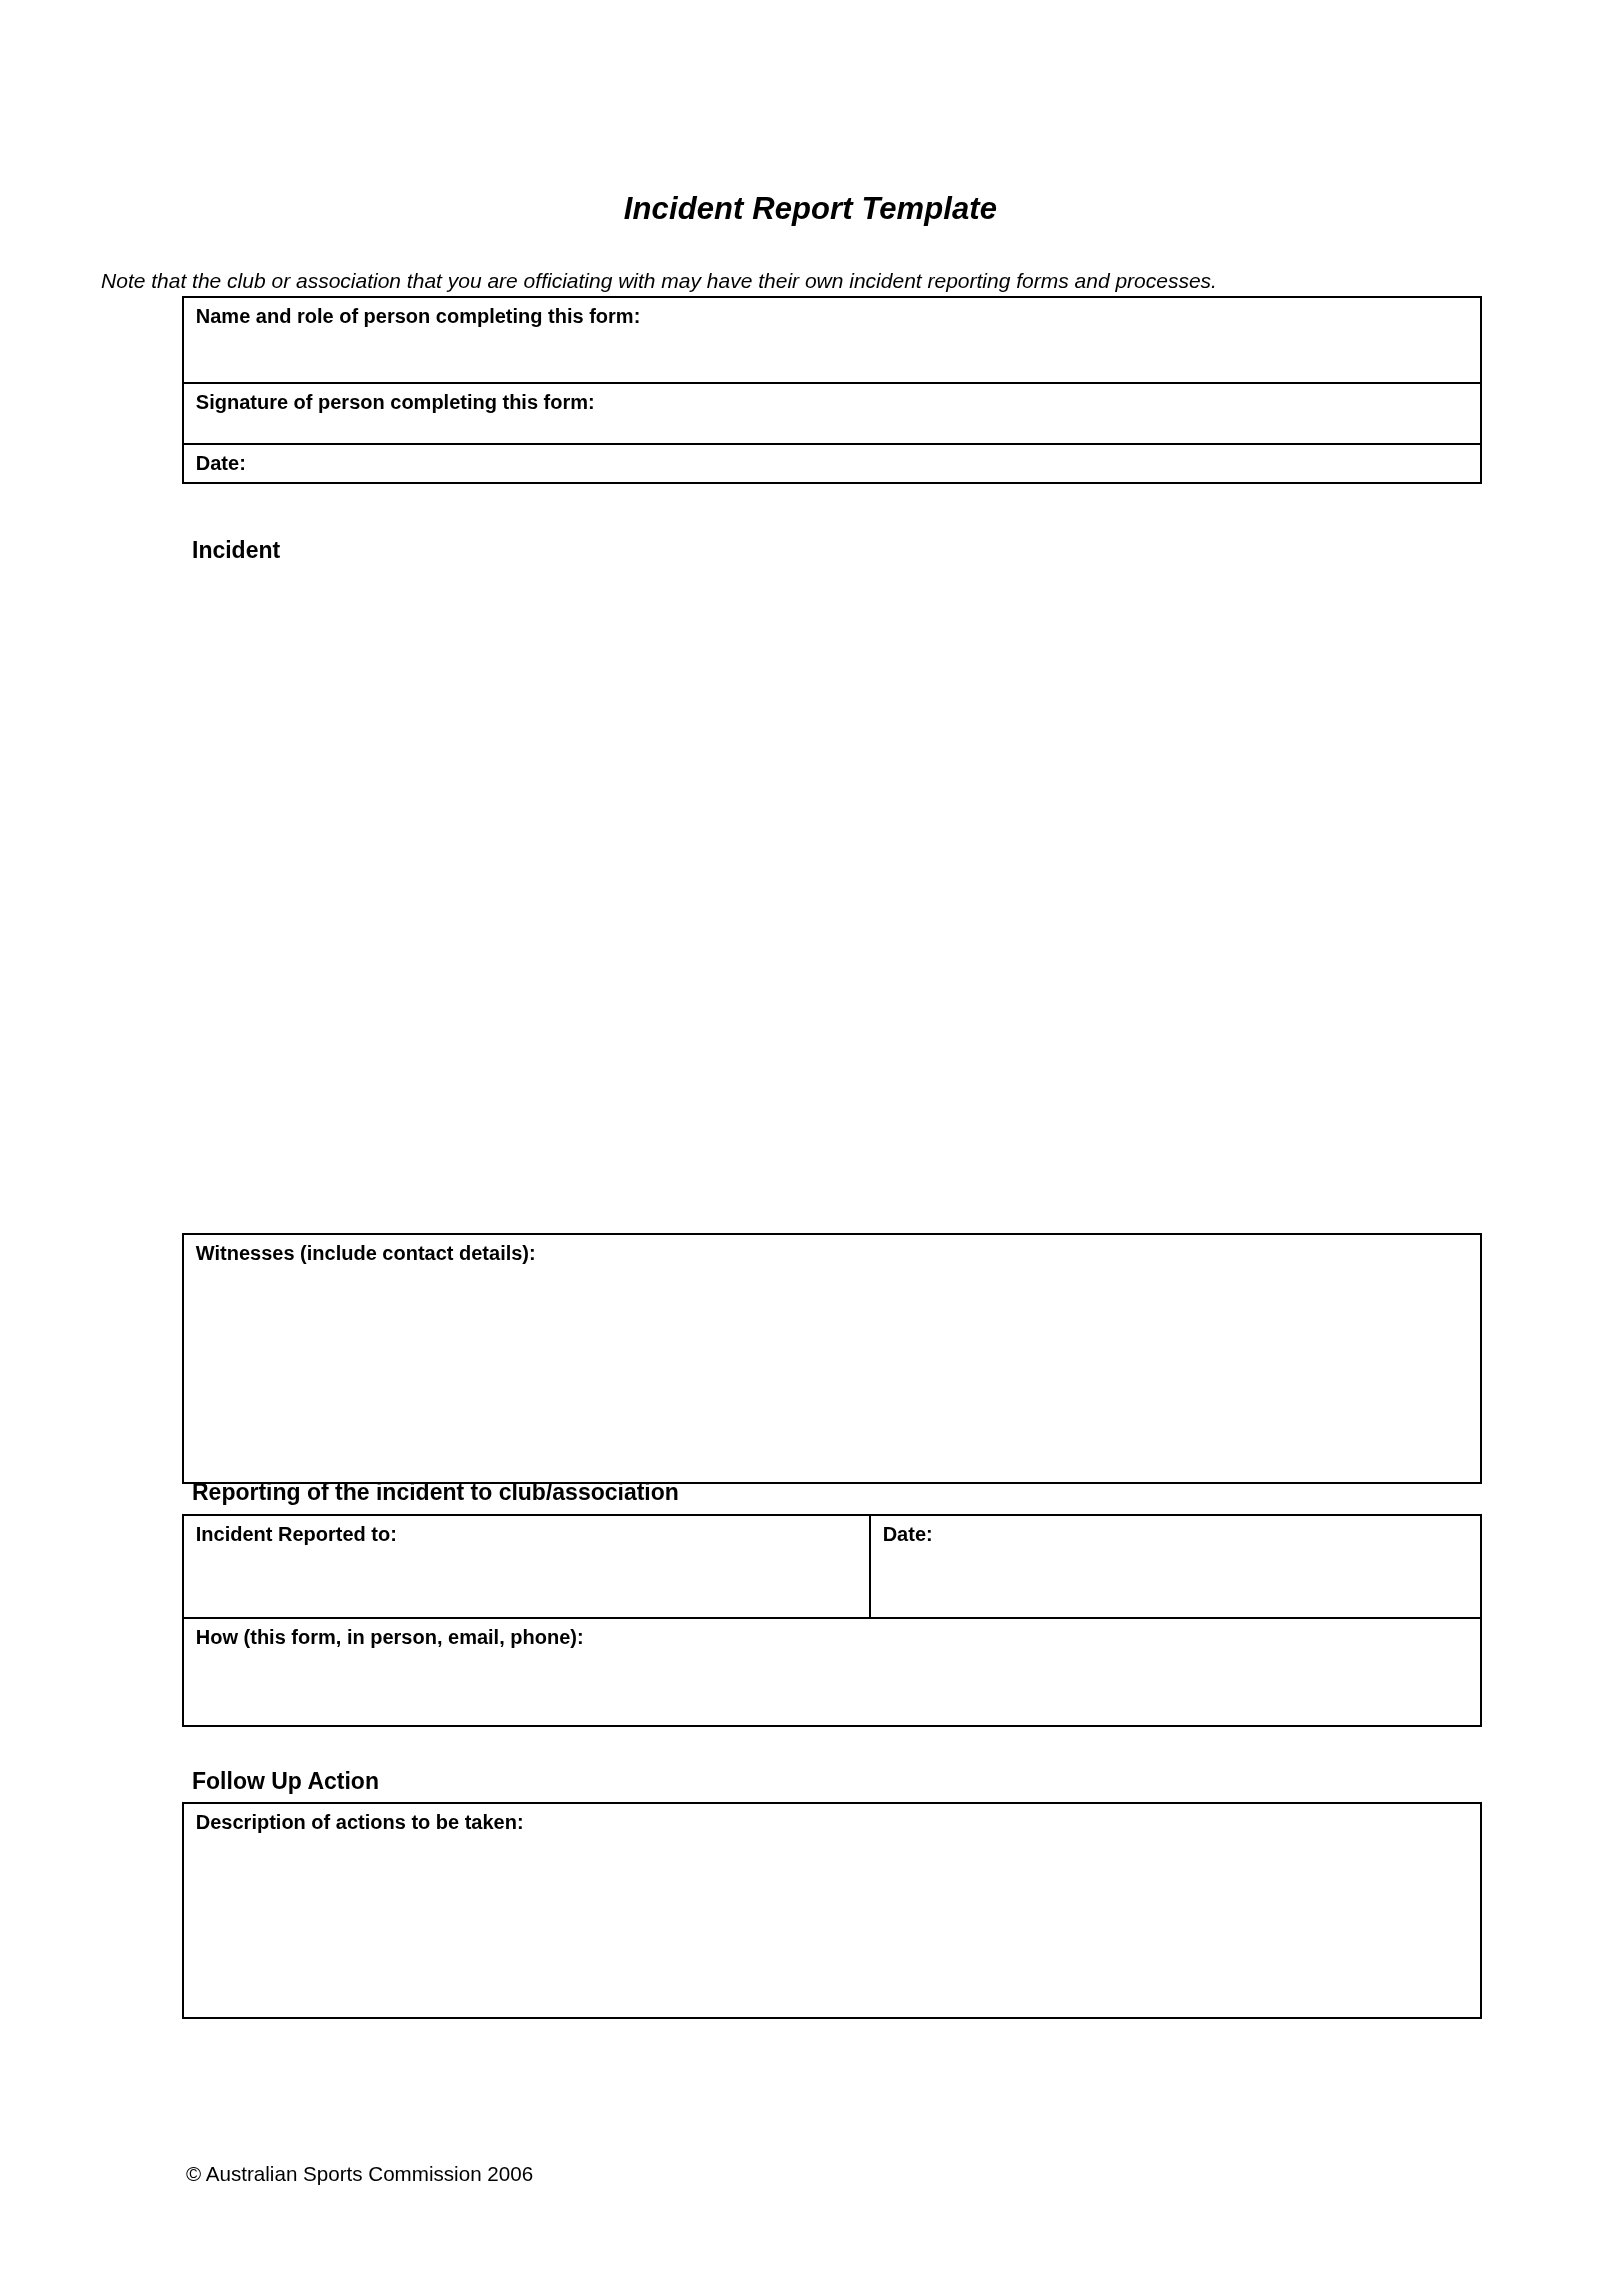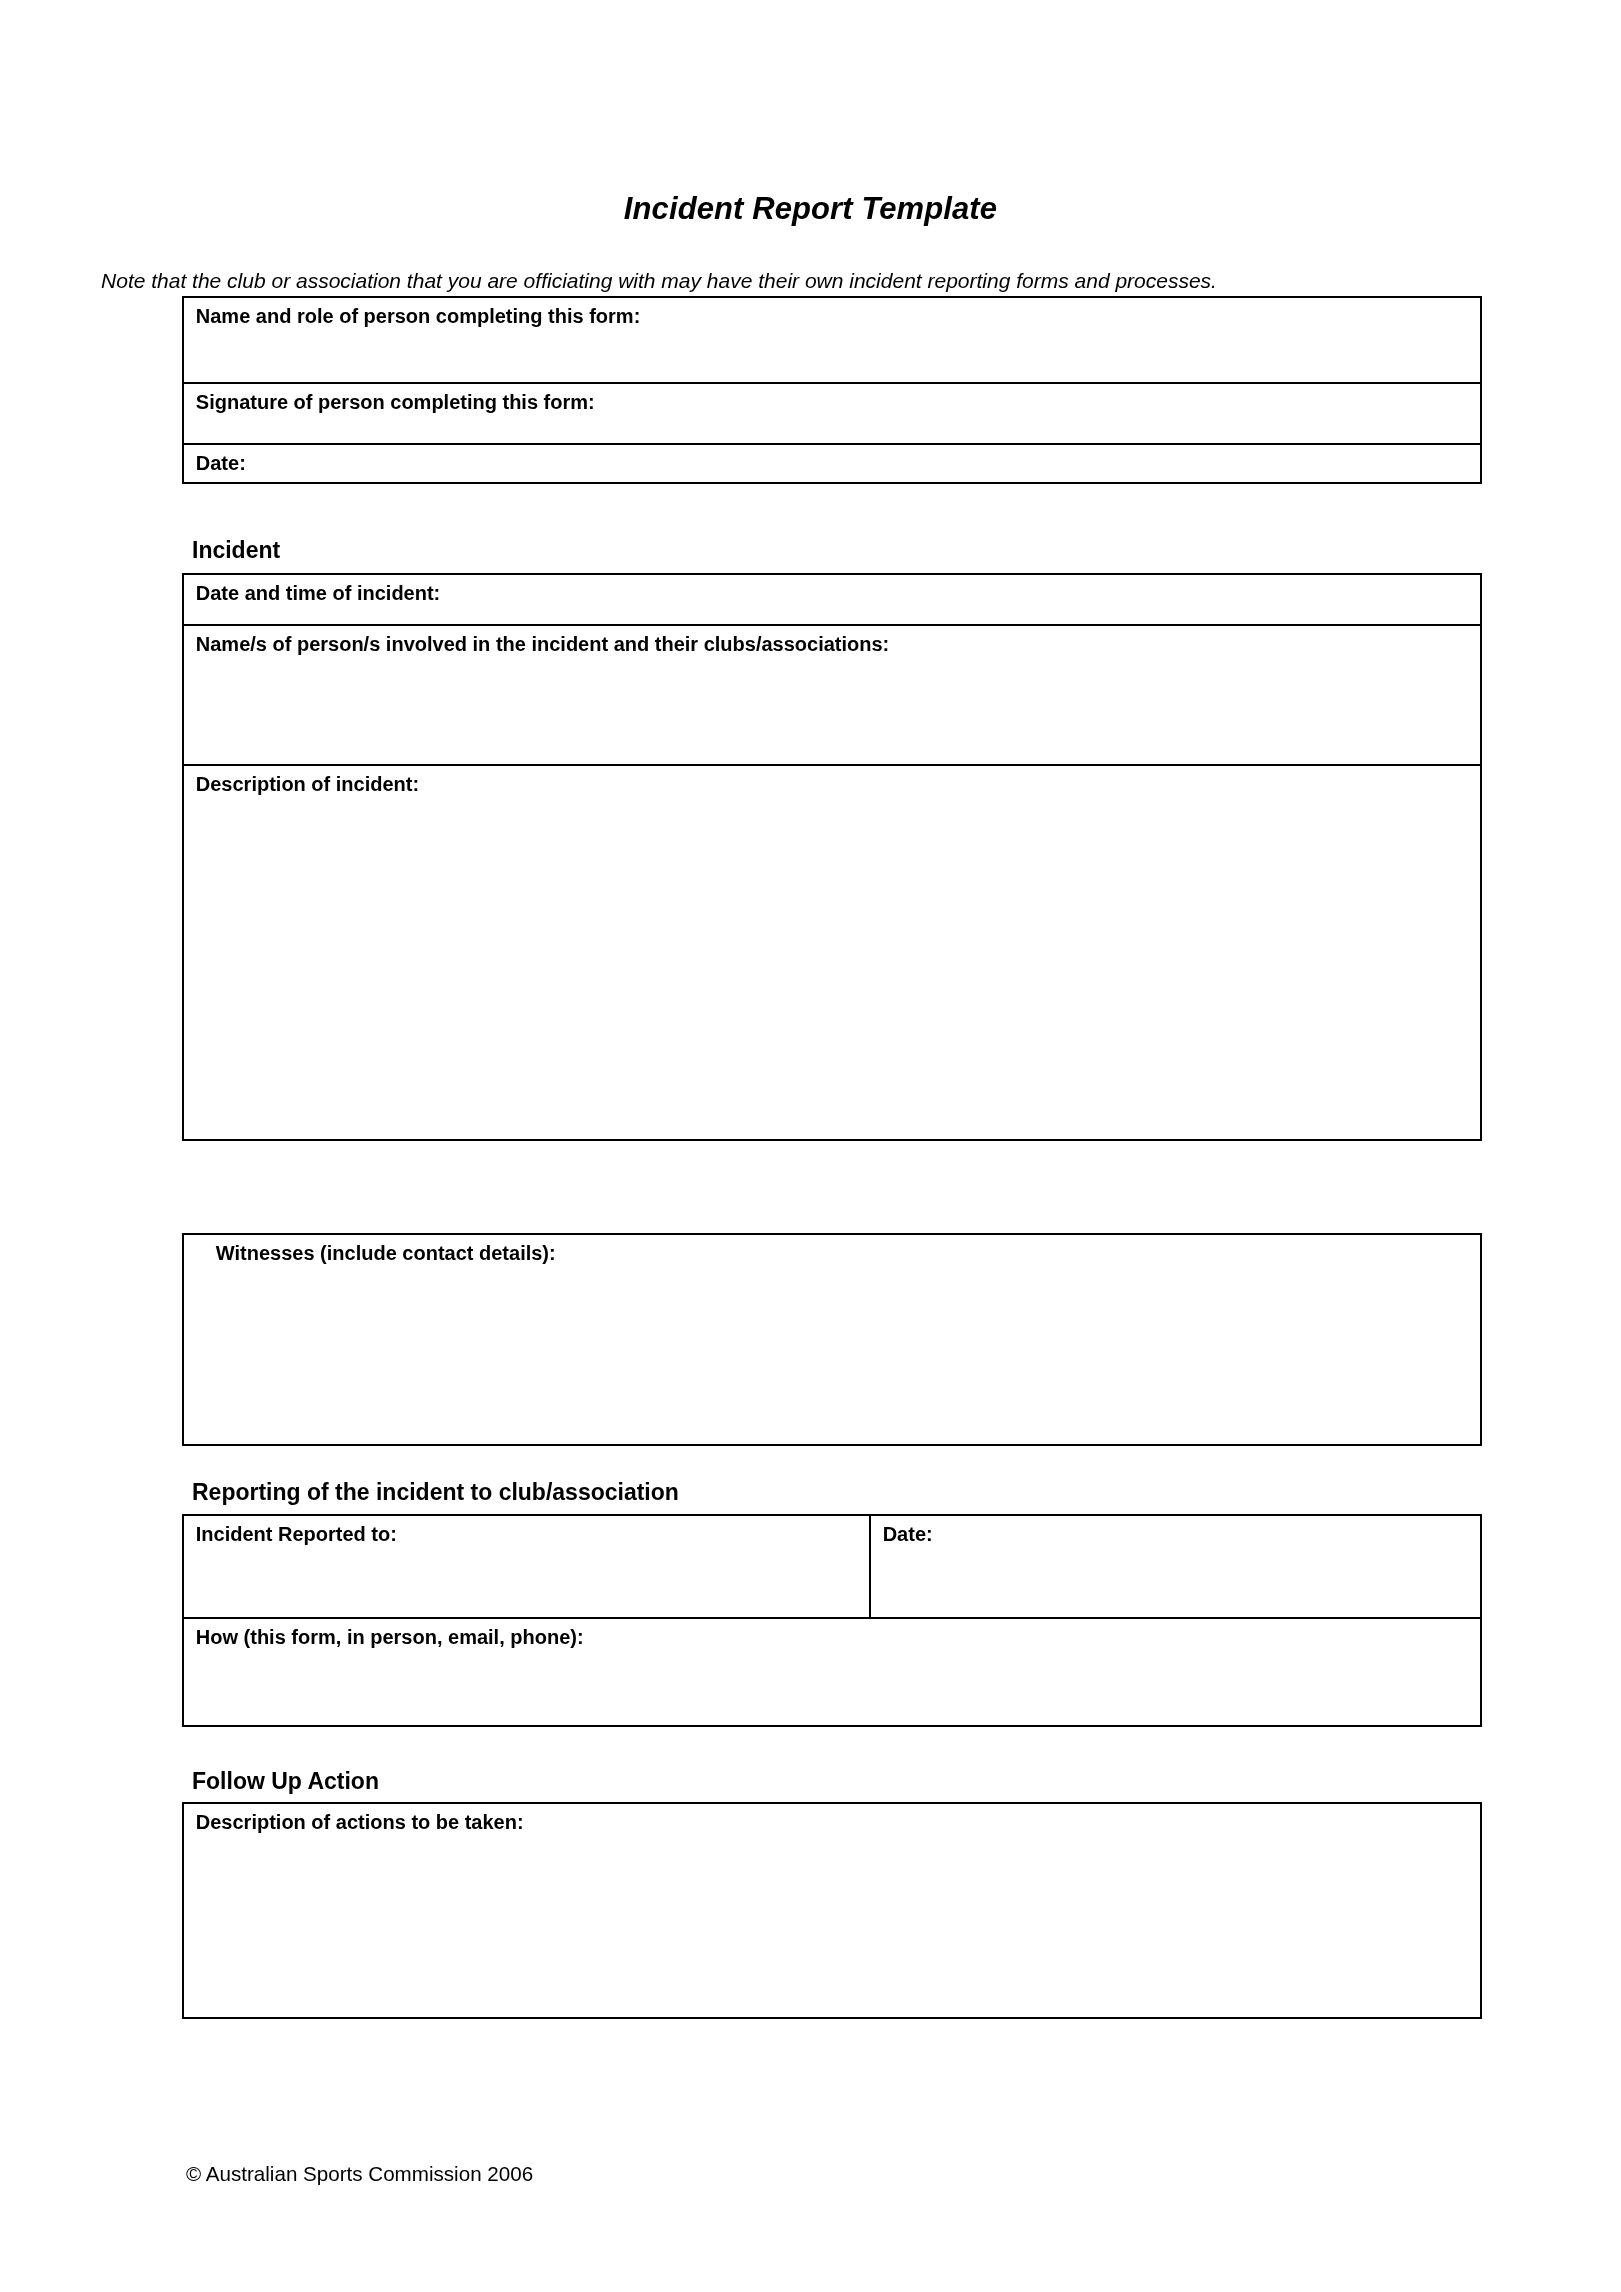--- a/index.html
+++ b/index.html
@@ -121,34 +121,23 @@
     <div class="row" style="height:61px;">
       <div class="cell-label">Signature of person completing this form:</div>
     </div>
     <div class="row" style="height:39px;">
       <div class="cell-label">Date:</div>
     </div>
   </div>
 
   <div class="section-heading" style="top:538px;">Incident</div>
 
-  <div class="tbl" style="top:573px;">
-    <div class="row" style="height:49px;">
-      <div class="cell-label">Date and time of incident:</div>
-    </div>
-    <div class="row" style="height:140px;">
-      <div class="cell-label">Name/s of person/s involved in the incident and their clubs/associations:</div>
-    </div>
-    <div class="row" style="height:375px;">
-      <div class="cell-label">Description of incident:</div>
-    </div>
-  </div>
 
   <div class="tbl" style="top:1233px;">
-    <div class="row" style="height:209px;margin-left:20px;">
+    <div class="row" style="height:247px;">
       <div class="cell-label">Witnesses (include contact details):</div>
     </div>
   </div>
 
   <div class="section-heading" style="top:1480px;">Reporting of the incident to club/association</div>
 
   <div class="tbl" style="top:1514px;">
     <div class="row split-row" style="height:101px;">
       <div class="split-left">
         <div class="cell-label">Incident Reported to:</div>

